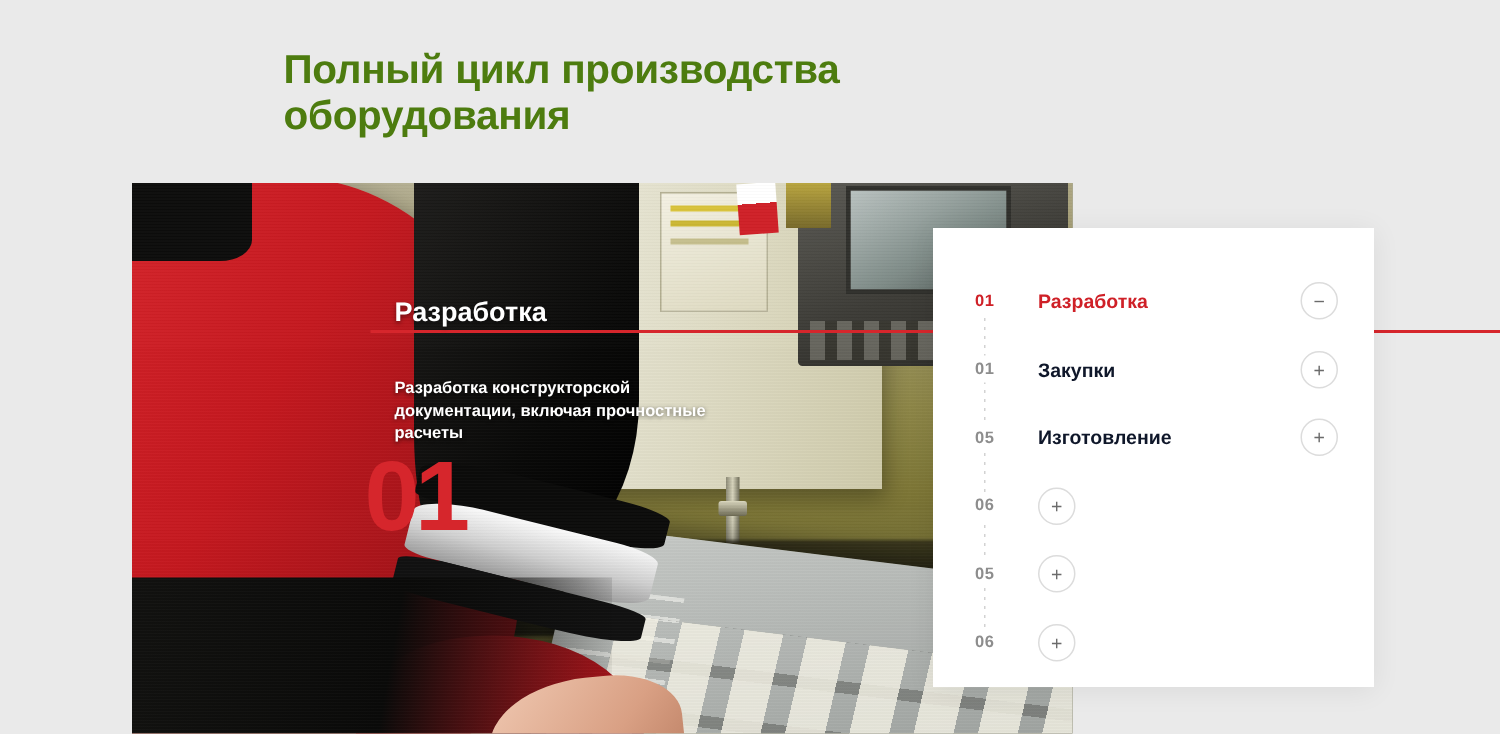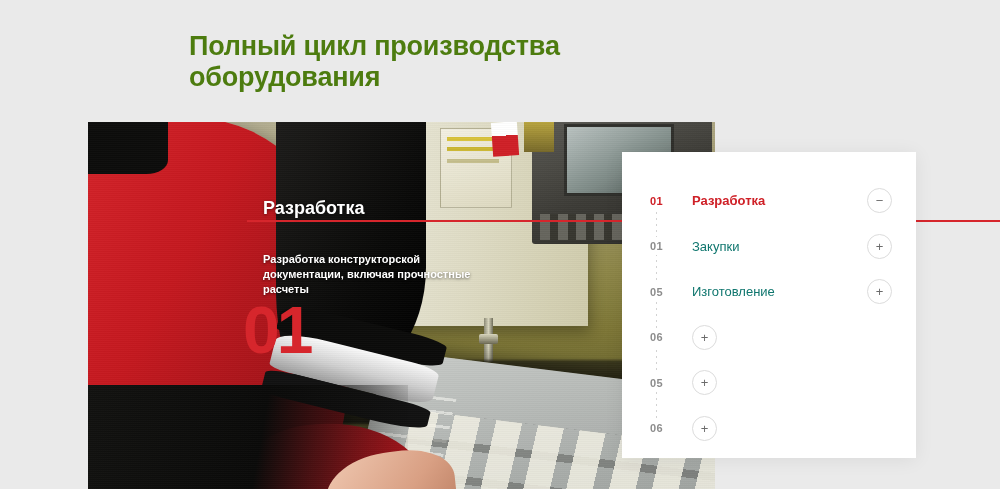--- a/index.html
+++ b/index.html
@@ -295,22 +295,22 @@
     letter-spacing: .4px;
     position: relative;
     z-index: 2;
     background: #fff;
     padding: 3px 0;
   }
 
   .acc-label {
     flex: 1;
     font-size: 13px;
-    font-weight: 400;
-    color: #0f766e;
+    font-weight: 700;
+    color: #0f172a;
   }
 
   .acc-toggle {
     flex: none;
     width: 25px;
     height: 25px;
     border-radius: 50%;
     border: 1px solid #dcdcdc;
     background: #fff;
     color: #6b6b6b;

